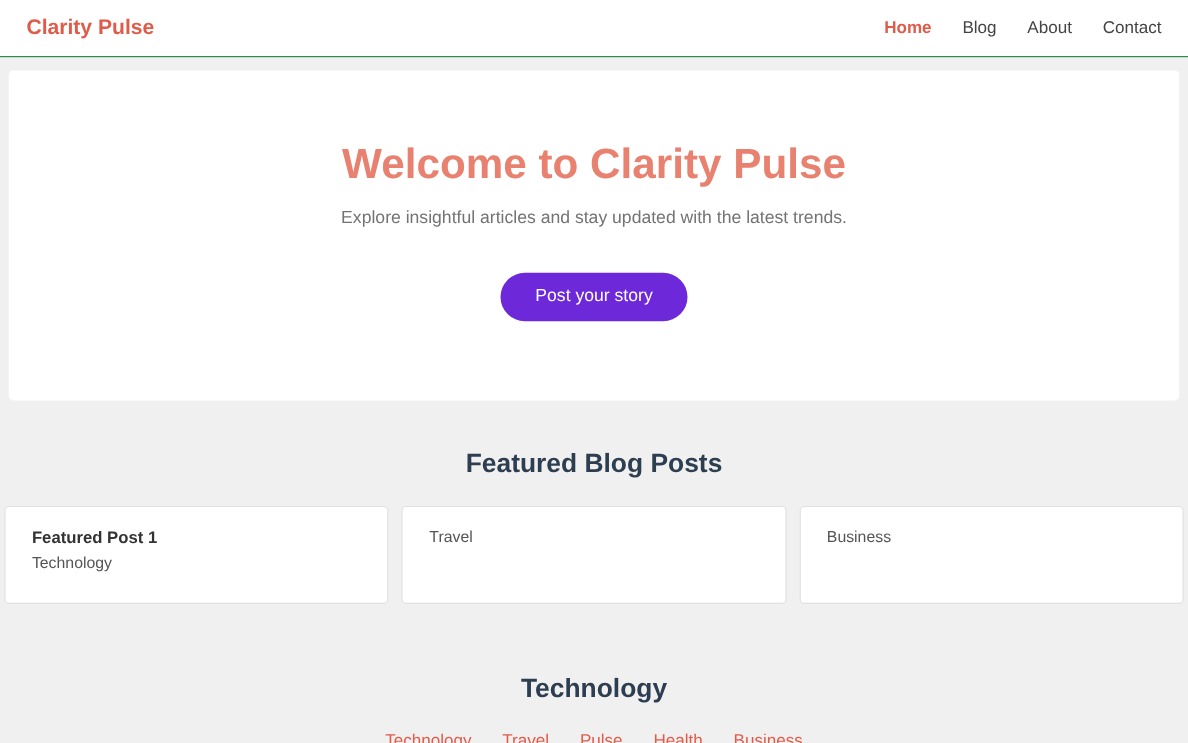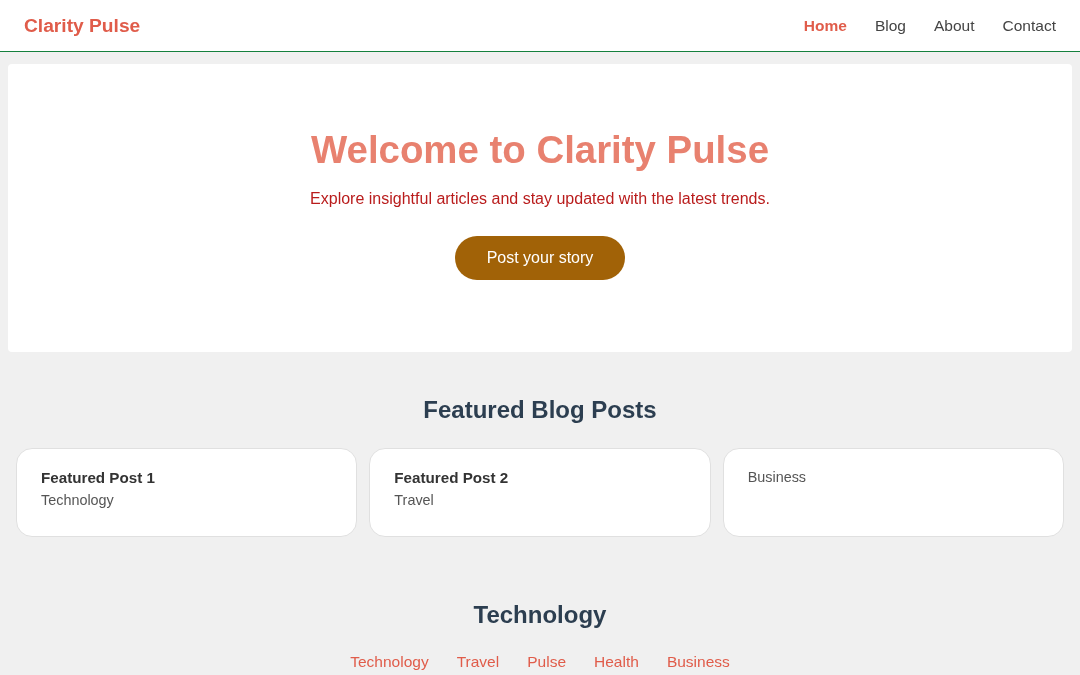--- a/index.html
+++ b/index.html
@@ -45,56 +45,56 @@
       border-radius: 4px;
     }
     .hero-title {
       font-size: 2.4rem;
       font-weight: 700;
       color: #e8816f;
       margin-bottom: 18px;
     }
     .hero-subtitle {
       font-size: 1rem;
-      color: #b91c1c;
-      margin-bottom: 28px;
+      color: #737373;
+      margin-bottom: 40px;
     }
     .hero-btn {
-      background: #a16207;
+      background: #6d28d9;
       color: #fff;
       border: none;
       border-radius: 999px;
       padding: 13px 32px;
       font-size: 1rem;
       cursor: pointer;
       font-weight: 500;
     }
 
     
     .section {
-      padding: 32px 16px 20px;
+      padding: 32px 4px 20px;
     }
     .section-title {
       text-align: center;
       font-size: 1.5rem;
       font-weight: 700;
       color: #2c3e50;
       margin-bottom: 24px;
     }
 
     
     .cards-row {
       display: flex;
       gap: 12px;
       margin: 0 0 12px;
     }
     .card {
       background: #fff;
       border: 1px solid #e0e0e0;
-      border-radius: 16px;
+      border-radius: 4px;
       padding: 20px 24px 28px;
       flex: 1;
     }
     .card-title {
       font-size: 0.95rem;
       font-weight: 600;
       color: #333;
       margin-bottom: 6px;
     }
     .card-category {
@@ -137,21 +137,20 @@
 </section>
 
 <section class="section">
   <h2 class="section-title">Featured Blog Posts</h2>
   <div class="cards-row">
     <div class="card">
       <div class="card-title">Featured Post 1</div>
       <div class="card-category">Technology</div>
     </div>
     <div class="card">
-      <div class="card-title">Featured Post 2</div>
       <div class="card-category">Travel</div>
     </div>
     <div class="card">
       <div class="card-category">Business</div>
     </div>
   </div>
 </section>
 
 <section class="section">
   <h2 class="section-title">Technology</h2>

